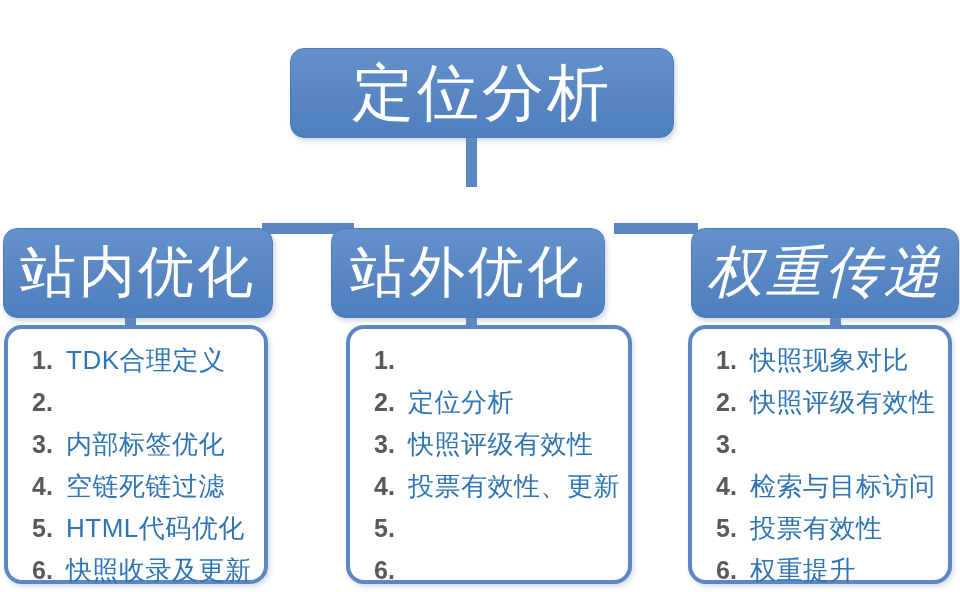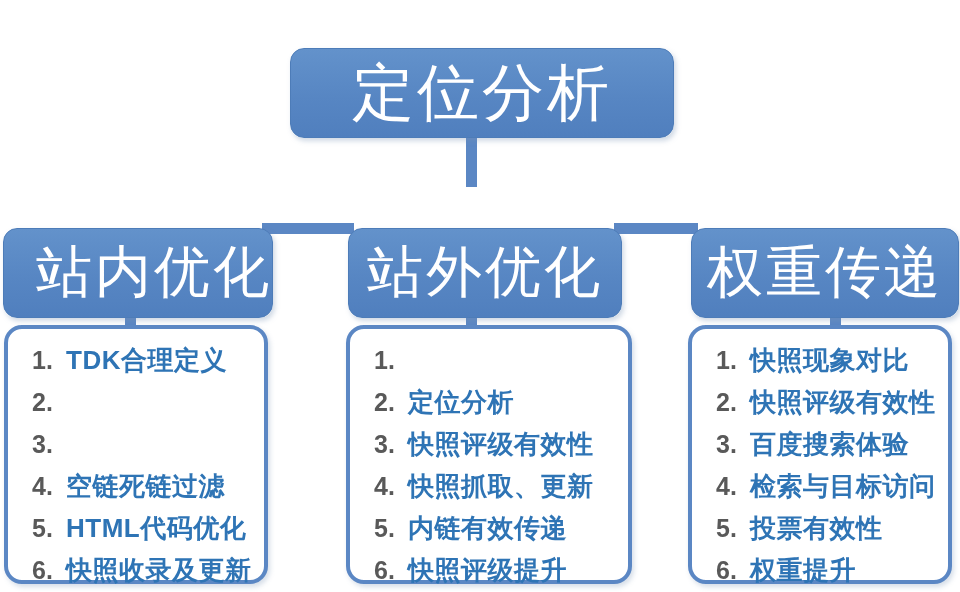--- a/index.html
+++ b/index.html
@@ -41,23 +41,23 @@
   .node-root {
     left: 290px; top: 3px;
     width: 382px; height: 88px;
     font-size: 62px;
   }
   .node-branch {
     top: 183px;
     height: 88px;
     font-size: 56px;
   }
-  .node-branch.b0 { left: 3px;   width: 268px; justify-content: flex-end; }
-  .node-branch.b1 { left: 348px; width: 272px; }
-  .node-branch.b2 { left: 691px; width: 266px; }
+  .node-branch.b0 { left: 3px;   width: 268px; }
+  .node-branch.b1 { left: 331px; width: 272px; }
+  .node-branch.b2 { left: 691px; width: 266px; font-style: italic; }
   
   .list-box {
     position: absolute;
     top: 325px;
     height: 259px;
     background: #ffffff;
     border: 4px solid #5b87c4;
     border-radius: 18px;
     box-sizing: border-box;
     box-shadow: 2px 3px 5px rgba(120, 145, 180, 0.30);
@@ -75,21 +75,21 @@
   }
   .list-row .num {
     color: #595959;
     font-weight: bold;
     font-size: 25px;
     width: 34px;
     flex: 0 0 34px;
   }
   .list-row .txt {
     color: #2e74b5;
-    font-weight: bold;
+    font-weight: normal;
     font-size: 26px;
     letter-spacing: 0.5px;
   }
 </style>
 </head>
 <body>
 
 <div class="canvas">
 
   <div class="connector" style="left:466px; top:85px; width:11px; height:102px;"></div>
@@ -116,20 +116,21 @@
   <div class="list-box l0">
     <div class="list-row">
       <span class="num">1.</span>
       <span class="txt">TDK合理定义</span>
     </div>
     <div class="list-row">
       <span class="num">2.</span>
     </div>
     <div class="list-row">
       <span class="num">3.</span>
+      <span class="txt">内部标签优化</span>
     </div>
     <div class="list-row">
       <span class="num">4.</span>
       <span class="txt">空链死链过滤</span>
     </div>
     <div class="list-row">
       <span class="num">5.</span>
       <span class="txt">HTML代码优化</span>
     </div>
     <div class="list-row">
@@ -145,44 +146,41 @@
     <div class="list-row">
       <span class="num">2.</span>
       <span class="txt">定位分析</span>
     </div>
     <div class="list-row">
       <span class="num">3.</span>
       <span class="txt">快照评级有效性</span>
     </div>
     <div class="list-row">
       <span class="num">4.</span>
-      <span class="txt">快照抓取、更新</span>
+      <span class="txt">投票有效性、更新</span>
     </div>
     <div class="list-row">
       <span class="num">5.</span>
-      <span class="txt">内链有效传递</span>
     </div>
     <div class="list-row">
       <span class="num">6.</span>
-      <span class="txt">快照评级提升</span>
     </div>
   </div>
 
   <div class="list-box l2">
     <div class="list-row">
       <span class="num">1.</span>
       <span class="txt">快照现象对比</span>
     </div>
     <div class="list-row">
       <span class="num">2.</span>
       <span class="txt">快照评级有效性</span>
     </div>
     <div class="list-row">
       <span class="num">3.</span>
-      <span class="txt">百度搜索体验</span>
     </div>
     <div class="list-row">
       <span class="num">4.</span>
       <span class="txt">检索与目标访问</span>
     </div>
     <div class="list-row">
       <span class="num">5.</span>
       <span class="txt">投票有效性</span>
     </div>
     <div class="list-row">

